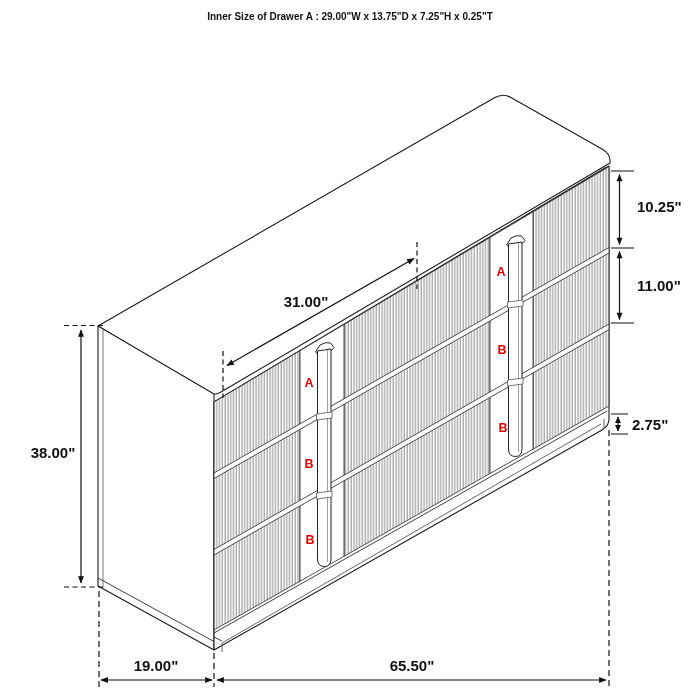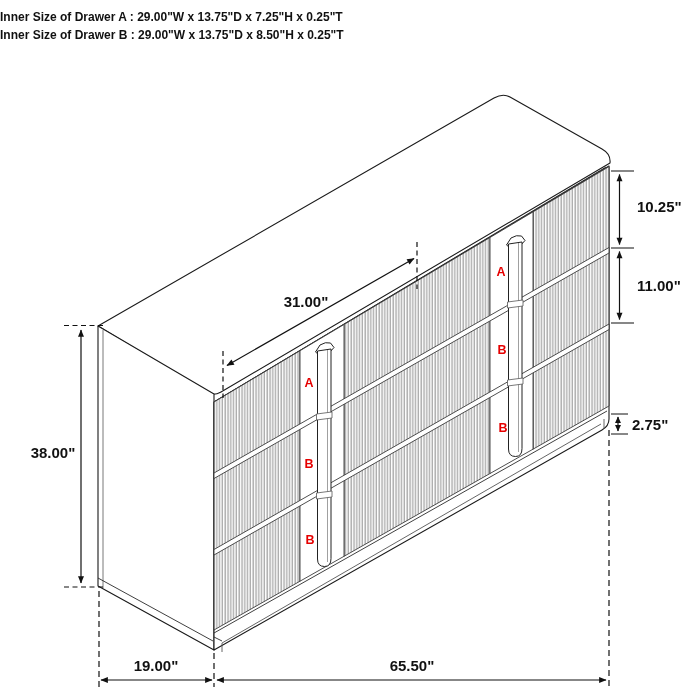--- a/index.html
+++ b/index.html
@@ -1,31 +1,30 @@
 <!DOCTYPE html>
 <html><head>
 <meta charset="utf-8">
 <style>
   html,body{margin:0;padding:0;background:#ffffff;}
   .page{position:relative;width:700px;height:700px;background:#fff;overflow:hidden;
         font-family:"Liberation Sans", sans-serif;}
-  .title{position:absolute;top:8px;left:0;width:700px;text-align:left;
-         font-size:12px;font-weight:bold;color:#111;line-height:18px;}
+  .title{position:absolute;top:8px;left:0;width:700px;text-align:center;
+         font-size:10px;font-weight:bold;color:#111;line-height:18px;}
   svg text{font-family:"Liberation Sans", sans-serif;}
   .dim-label{font-size:15px;font-weight:bold;fill:#111;}
   .drawer-letter{font-size:12.5px;font-weight:bold;fill:#e60000;}
 </style>
 </head>
 <body>
 
 <div class="page">
 
   <div class="title">
     <div>Inner Size of Drawer A : 29.00"W x 13.75"D x 7.25"H x 0.25"T</div>
-    <div>Inner Size of Drawer B : 29.00"W x 13.75"D x 8.50"H x 0.25"T</div>
   </div>
 
   <svg width="700" height="700" viewBox="0 0 700 700">
     <defs>
       <pattern id="flute" width="2.8" height="8" patternUnits="userSpaceOnUse">
         <rect width="2.8" height="8" fill="#ffffff"></rect>
         <line x1="1.1" y1="0" x2="1.1" y2="8" stroke="#777777" stroke-width="0.9"></line>
       </pattern>
       <marker id="arr" viewBox="0 0 10 10" refX="9.2" refY="5" markerWidth="12.5" markerHeight="6.2" orient="auto-start-reverse">
           <path d="M0,1 L10,5 L0,9 Z" fill="#111"></path>

